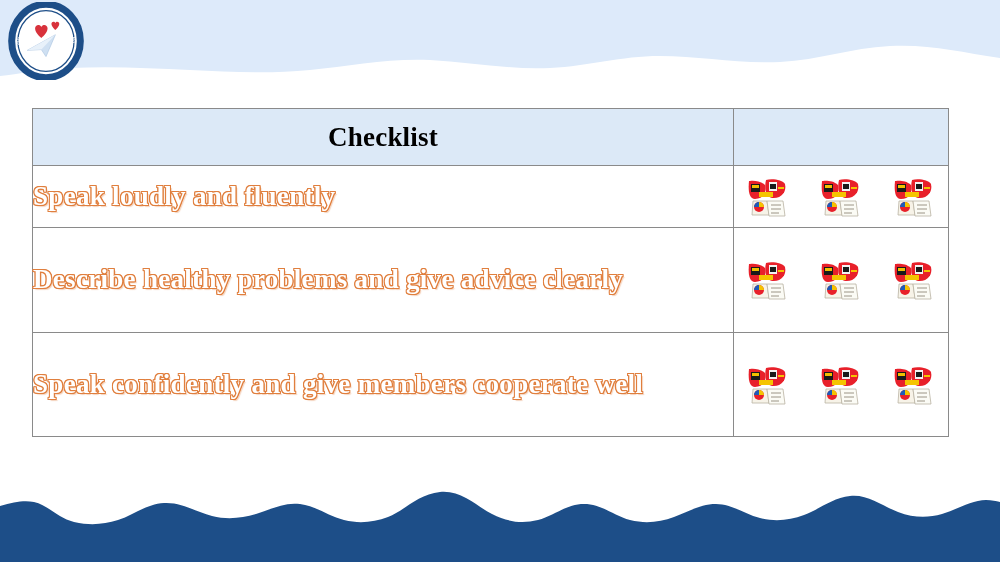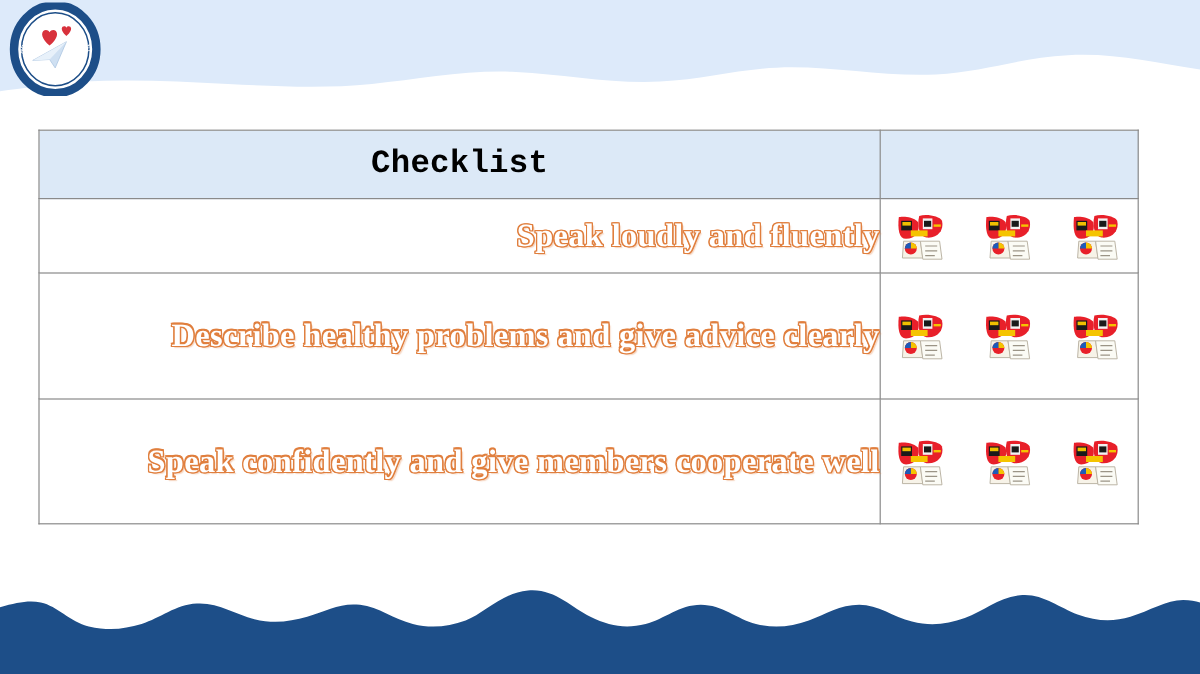--- a/index.html
+++ b/index.html
@@ -65,34 +65,34 @@
 
   .col-criteria { width: 701px; }
   .col-rating  { width: 215px; }
 
   .header-row th {
     background: #dce9f7;
     height: 57px;
   }
 
   .header-title {
-    font-family: Liberation Mono, monospace;
+    font-family: Liberation Serif, serif;
     font-weight: bold;
     font-size: 27px;
     color: #000000;
     text-align: center;
     letter-spacing: 0.2px;
   }
 
   .header-blank {
     background: #dce9f7;
   }
 
   .criteria-cell {
-    text-align: right;
+    text-align: left;
     padding: 10px 26px;
     margin-left: 31px;
   }
 
   
   .criteria-text {
     font-family: "Liberation Serif", serif;
     font-weight: bold;
     font-size: 27px;
     line-height: 1.46;

